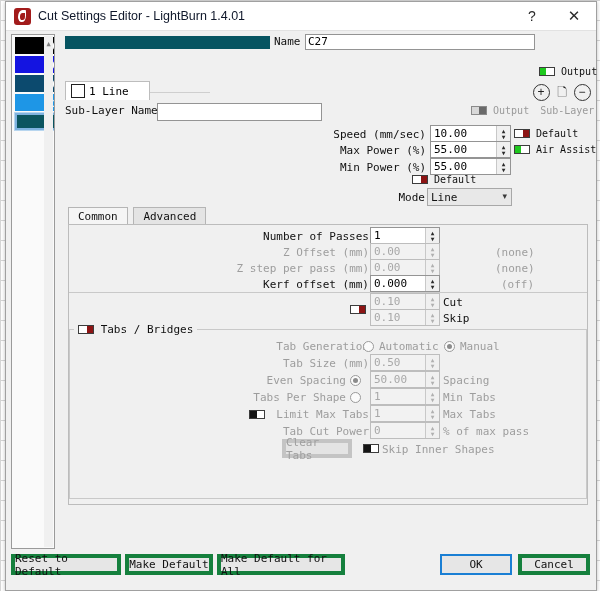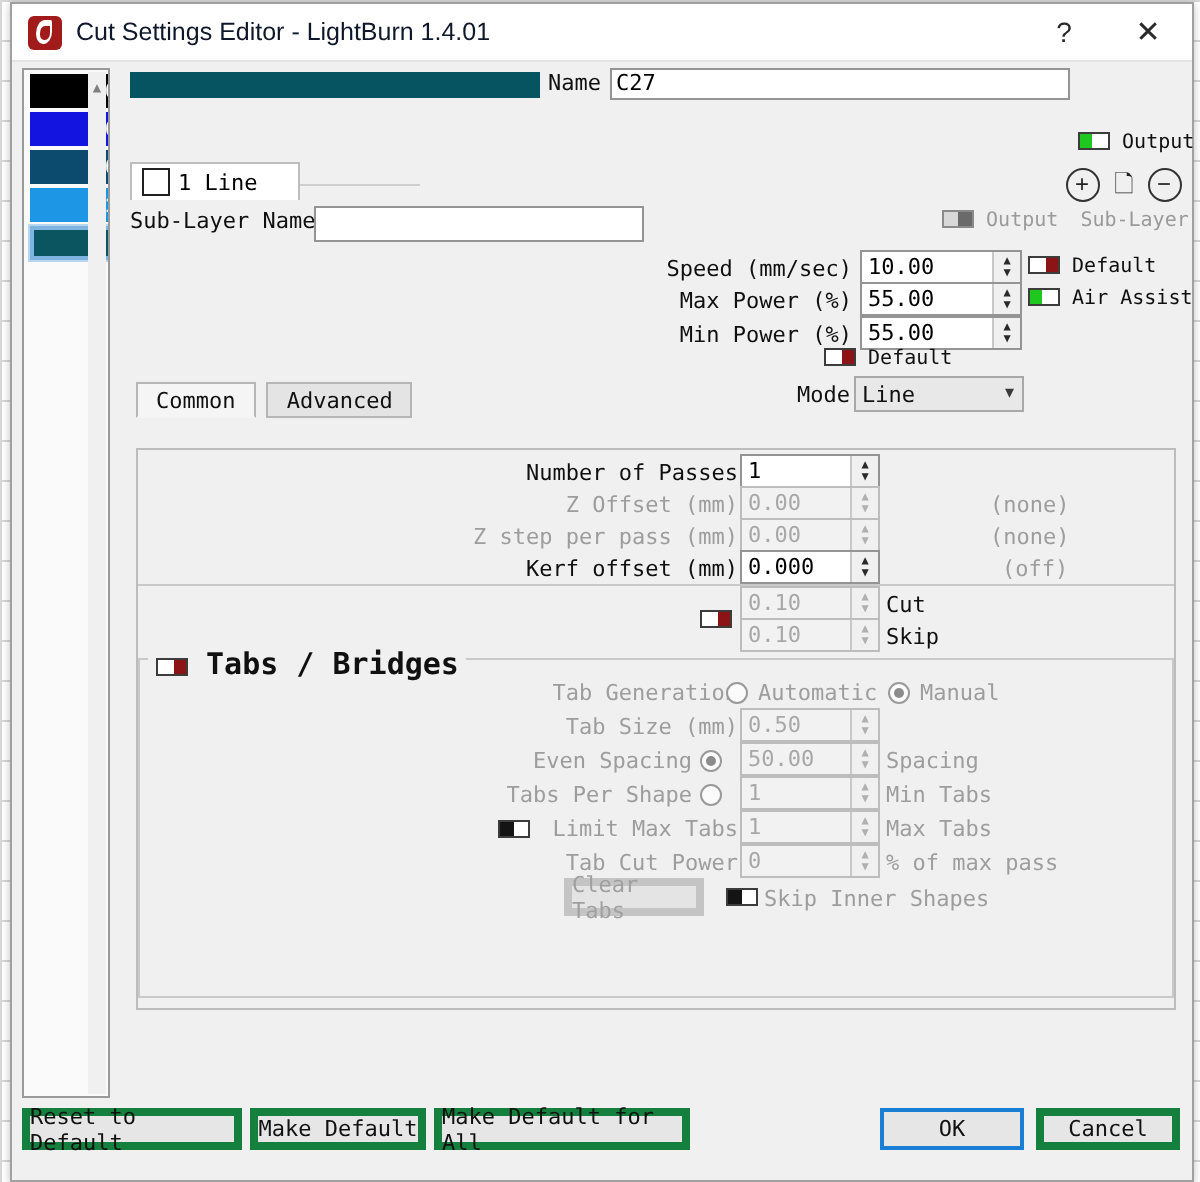--- a/index.html
+++ b/index.html
@@ -242,21 +242,21 @@
   }
   .combo .cval {
     position: absolute; left: 3px; top: 2px; font-size: 11px; color: #101010;
   }
   .combo .carrow {
     position: absolute; right: 4px; top: 2px; font-size: 9px; color: #3a3a3a;
     font-family: "Liberation Sans", sans-serif;
   }
 
   
-  .tabstrip { position: absolute; left: 62px; top: 160px; }
+  .tabstrip { position: absolute; left: 62px; top: 176px; }
   .tab {
     display: inline-block;
     height: 18px; padding: 0 9px;
     font-size: 11px; color: #101010;
     border: 1px solid #b5b5b5;
     background: #e4e4e4;
     box-sizing: border-box;
     line-height: 17px;
     margin-right: -1px;
   }
@@ -274,23 +274,22 @@
   }
   .groupbox {
     position: absolute;
     border: 1px solid #c9c9c9;
     box-sizing: border-box;
   }
   .group-title {
     position: absolute;
     background: #f0f0f0;
     padding: 0 4px;
-    font-size: 15px; color: #101010;
+    font-size: 11px; color: #101010;
     white-space: nowrap;
-    font-weight: bold;
   }
 
   .radio {
     display: inline-block;
     width: 11px; height: 11px; border-radius: 50%;
     border: 1.3px solid #9a9a9a;
     background: #fbfbfb;
     vertical-align: -2px;
     position: relative;
     box-sizing: border-box;

